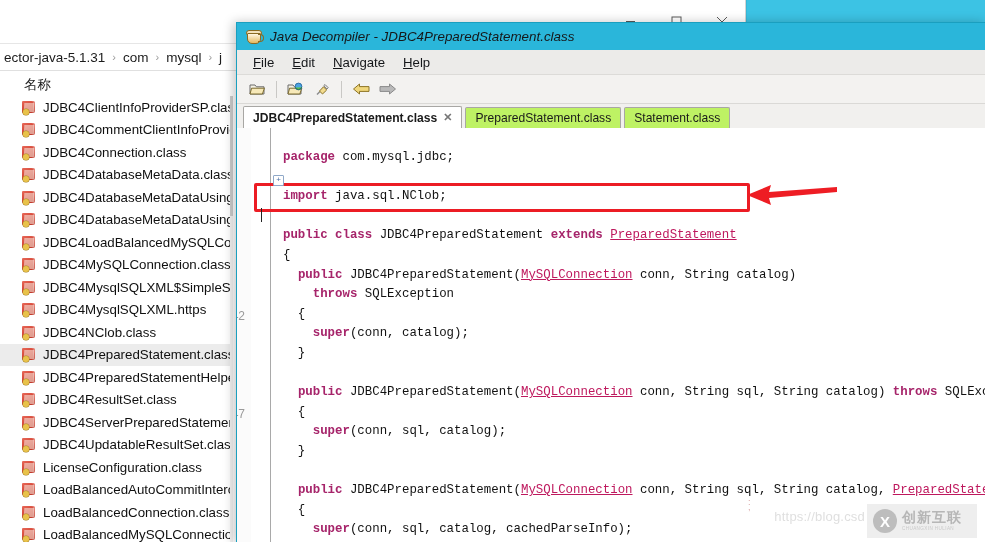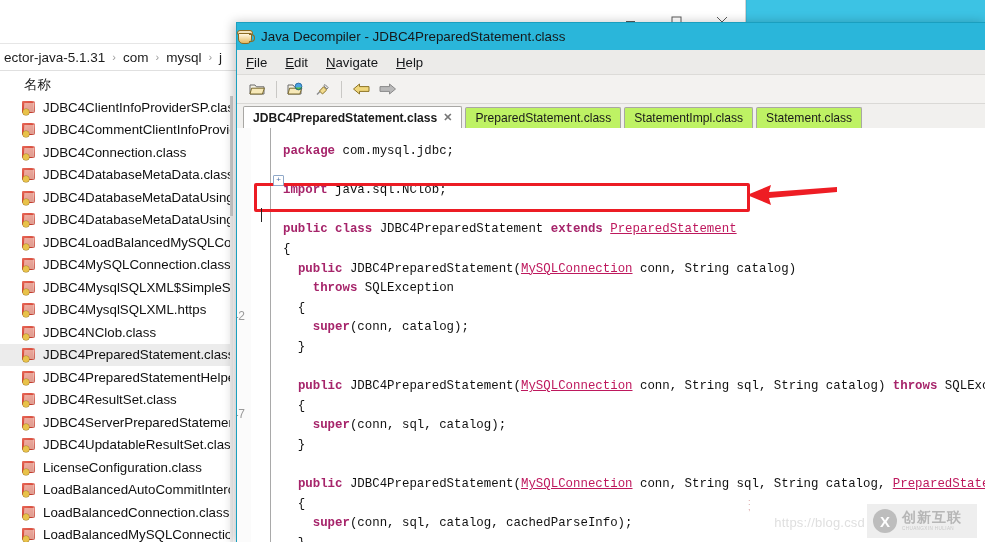--- a/index.html
+++ b/index.html
@@ -76,41 +76,41 @@
 
   
   #jd{
     position:absolute;left:236px;top:22px;width:749px;height:520px;
     background:#f1f0ef;border:1px solid #1a9fbf;
     box-shadow:-3px 0 10px rgba(0,0,0,.22);
     overflow:hidden;
   }
   #jd-title{
     height:27px;background:#2ab6da;display:flex;align-items:center;
-    color:#16181a;font-size:13.4px;
+    padding-left:9px;color:#16181a;font-size:13.4px;font-style:italic;
   }
   #jd-title .jicon{
     width:17px;height:16px;margin-right:7px;position:relative;flex:0 0 auto;
   }
   #jd-title .jicon .cup{
     position:absolute;left:1px;top:4px;width:12px;height:9px;
     background:linear-gradient(180deg,#fff6e0,#e4b95f);
     border:1px solid #8a6a22;border-radius:1px 1px 5px 5px;
   }
   #jd-title .jicon .lid{
     position:absolute;left:0px;top:1px;width:14px;height:4px;
     background:#f3e2bb;border:1px solid #8a6a22;border-radius:3px;
   }
   #jd-title .jicon .hdl{
     position:absolute;left:12px;top:5px;width:5px;height:6px;
     border:1px solid #8a6a22;border-left:none;border-radius:0 4px 4px 0;
   }
   #jd-menu{
     height:24px;background:#ecebe9;display:flex;align-items:center;
-    padding-left:0;font-size:13.2px;color:#15171a;
+    padding-left:7px;font-size:13.2px;color:#15171a;
     border-bottom:1px solid #dcdbd8;
   }
   .menu-item{padding:2px 9px;cursor:default;}
   .menu-item u{text-decoration:underline;}
 
   #jd-toolbar{
     height:28px;background:#f3f2f0;display:flex;align-items:center;
     padding-left:8px;gap:2px;border-bottom:1px solid #dad9d6;
   }
   .tb-btn{width:24px;height:22px;display:flex;align-items:center;justify-content:center;cursor:default;}
@@ -140,21 +140,21 @@
   #gutter{
     position:absolute;left:0;top:0;width:14px;bottom:0;background:#fbfbfb;
   }
   #gutter-line{position:absolute;left:33px;top:0;bottom:0;width:1px;background:#a9a9a9;}
   #fold-col{position:absolute;left:34px;top:0;width:12px;bottom:0;background:#ffffff;}
 
   #code{
     position:absolute;left:46px;top:0;right:0;bottom:0;
     font-family:"Liberation Mono","DejaVu Sans Mono",monospace;
     font-size:12.4px;line-height:19.6px;color:#111;white-space:pre;
-    padding-top:14px;
+    padding-top:20px;
   }
   .ln{position:absolute;right:6px;font-size:12px;color:#9a9a9a;
       font-family:"Liberation Sans",sans-serif;}
   .kw{color:#a6246a;font-weight:bold;}
   .lnk{color:#be185d;text-decoration:underline;}
   .plain{color:#111;}
 
   .fold{
     position:absolute;left:36px;width:9px;height:9px;
     border:1px solid #8fa8c8;background:#fff;border-radius:1px;
@@ -168,21 +168,21 @@
     border:3px solid #ec1c24;border-radius:2px;pointer-events:none;
   }
   
   #caret{position:absolute;left:24px;top:80px;width:1px;height:14px;background:#222;}
 
   
   #red-arrow{position:absolute;left:745px;top:175px;width:95px;height:40px;pointer-events:none;}
 
   
   #wm-text{
-    position:absolute;right:120px;bottom:12px;font-size:13px;color:#dfdfdf;
+    position:absolute;right:120px;bottom:18px;font-size:13px;color:#dfdfdf;
     font-family:"Liberation Sans",sans-serif;letter-spacing:.2px;
   }
   #wm-logo{
     position:absolute;right:8px;bottom:4px;height:34px;width:110px;
     background:#eeeeee;display:flex;align-items:center;gap:5px;padding:0 6px;
     box-sizing:border-box;
   }
   #wm-logo .mark{
     width:24px;height:24px;border-radius:50%;background:#bdbdbd;color:#fff;
     display:flex;align-items:center;justify-content:center;
@@ -459,23 +459,20 @@
     </div>
   </div>
 
   <div id="jd-tabs">
       <div class="tab active">
         <span>JDBC4PreparedStatement.class</span>
         <span class="x">✕</span>
       </div>
       <div class="tab">
         <span>PreparedStatement.class</span>
-      </div>
-      <div class="tab">
-        <span>StatementImpl.class</span>
       </div>
       <div class="tab">
         <span>Statement.class</span>
       </div>
     </div>
 
   <div id="code-wrap">
     <div id="gutter">
         <div class="ln" style="top: 181.4px;">42</div>
         <div class="ln" style="top: 279.4px;">47</div>

